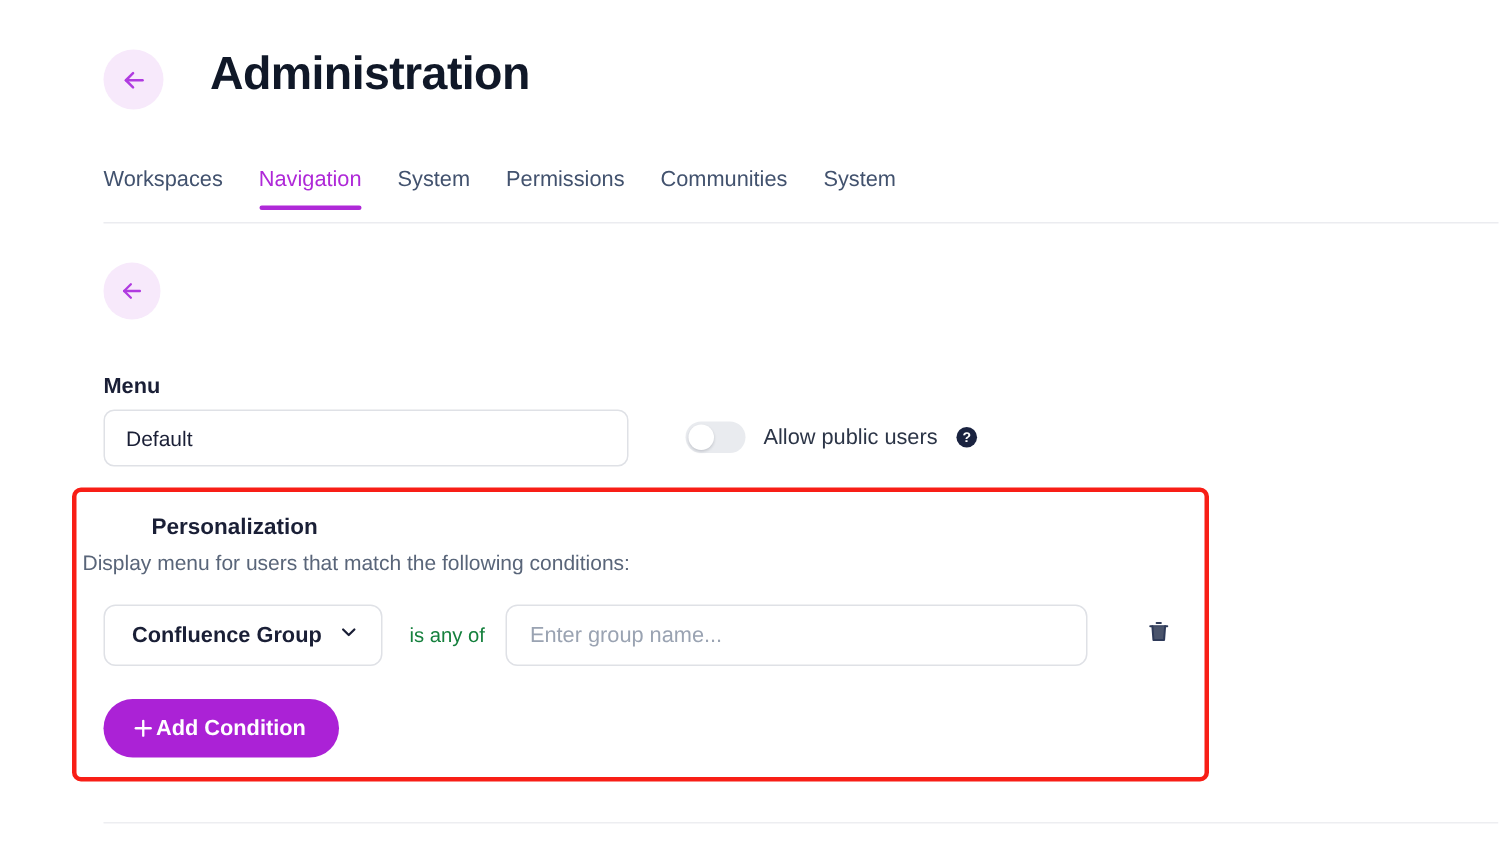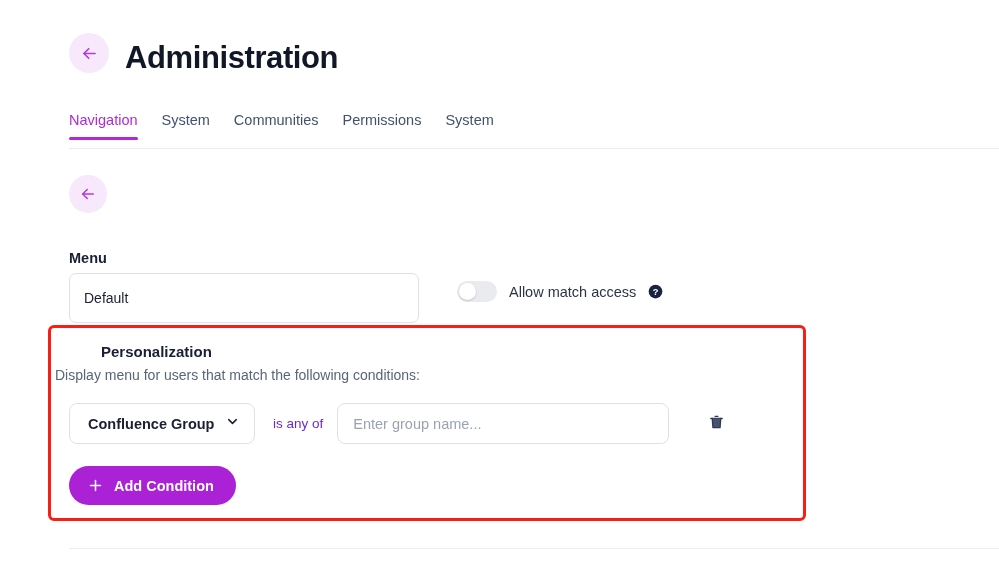--- a/index.html
+++ b/index.html
@@ -15,22 +15,22 @@
     overflow: hidden;
     position: relative;
   }
 
   
   .page-header {
     position: absolute;
     left: 69px;
     top: 33px;
     display: flex;
-    align-items: flex-end;
-    gap: 16px;
+    align-items: flex-start;
+    gap: 31px;
   }
   .back-circle {
     width: 40px;
     height: 40px;
     border-radius: 50%;
     background: #F7E9FB;
     display: flex;
     align-items: center;
     justify-content: center;
     flex: none;
@@ -121,21 +121,21 @@
     top: 250px;
     font-size: 14.5px;
     font-weight: 600;
     color: #1A1F36;
   }
   .name-input {
     position: absolute;
     left: 69px;
     top: 273px;
     width: 350px;
-    height: 50px;
+    height: 38px;
     box-sizing: border-box;
     border: 1px solid #DFE1E6;
     border-radius: 7px;
     background: #fff;
     font-family: "Liberation Sans", sans-serif;
     font-size: 14px;
     color: #1A1F36;
     padding: 0 14px;
     outline: none;
   }
@@ -232,26 +232,26 @@
     padding: 0 14px 0 18px;
     cursor: pointer;
   }
   .cond-select-label {
     font-size: 14.5px;
     font-weight: 700;
     color: #1A1F36;
   }
   .cond-operator {
     font-size: 13.5px;
-    color: #6d28d9;
+    color: #15803d;
     margin: 0 14px 0 18px;
     white-space: nowrap;
   }
   .cond-input {
-    width: 332px;
+    width: 388px;
     height: 41px;
     box-sizing: border-box;
     border: 1px solid #DFE1E6;
     border-radius: 8px;
     background: #fff;
     font-family: "Liberation Sans", sans-serif;
     font-size: 14.5px;
     color: #b91c1c;
     padding: 0 15px;
     outline: none;
@@ -275,21 +275,20 @@
     height: 39px;
     border: none;
     border-radius: 20px;
     background: #AB22D6;
     color: #ffffff;
     font-family: "Liberation Sans", sans-serif;
     font-size: 14.5px;
     font-weight: 700;
     display: inline-flex;
     align-items: center;
-    gap: 10px;
     padding: 0 22px 0 18px;
     cursor: pointer;
   }
   .add-btn .plus {
     display: inline-flex;
     align-items: center;
     justify-content: center;
   }
 
   
@@ -312,24 +311,25 @@
         <path d="M19 12H5"></path>
           <path d="M11 18l-6-6 6-6"></path>
       </svg>
     </span>
   </div>
   <div class="page-title">Administration</div>
 </div>
 
 <div class="tabs-wrap">
   <div class="tabs">
+    <div class="tab">Workspaces</div>
     <div class="tab active">Navigation</div>
     <div class="tab">System</div>
+    <div class="tab">Permissions</div>
     <div class="tab">Communities</div>
-    <div class="tab">Permissions</div>
     <div class="tab">System</div>
   </div>
   <div class="tabs-divider"></div>
 </div>
 
 <div class="section-header">
   <div class="back-circle small">
     <span>
       <svg width="18" height="18" viewBox="0 0 24 24" fill="none" stroke="#B03BE0" stroke-width="2.1" stroke-linecap="round" stroke-linejoin="round">
         <path d="M19 12H5"></path>
@@ -339,21 +339,21 @@
   </div>
 </div>
 
 <div class="name-label">Menu</div>
 <input class="name-input" type="text" value="Default" style="">
 
 <div class="toggle-row">
   <div class="toggle">
     <div class="knob"></div>
   </div>
-  <span class="toggle-label">Allow match access</span>
+  <span class="toggle-label">Allow public users</span>
   <span class="help-icon">
     <svg width="15" height="15" viewBox="0 0 24 24">
       <circle cx="12" cy="12" r="11" fill="#1A2340"></circle>
       <text x="12" y="17" text-anchor="middle" font-family="Liberation Sans, sans-serif" font-size="15" font-weight="700" fill="#ffffff">?</text>
     </svg>
   </span>
 </div>
 
 <div class="pers-title">Personalization</div>
 <div class="pers-sub">Display menu for users that match the following conditions:</div>

